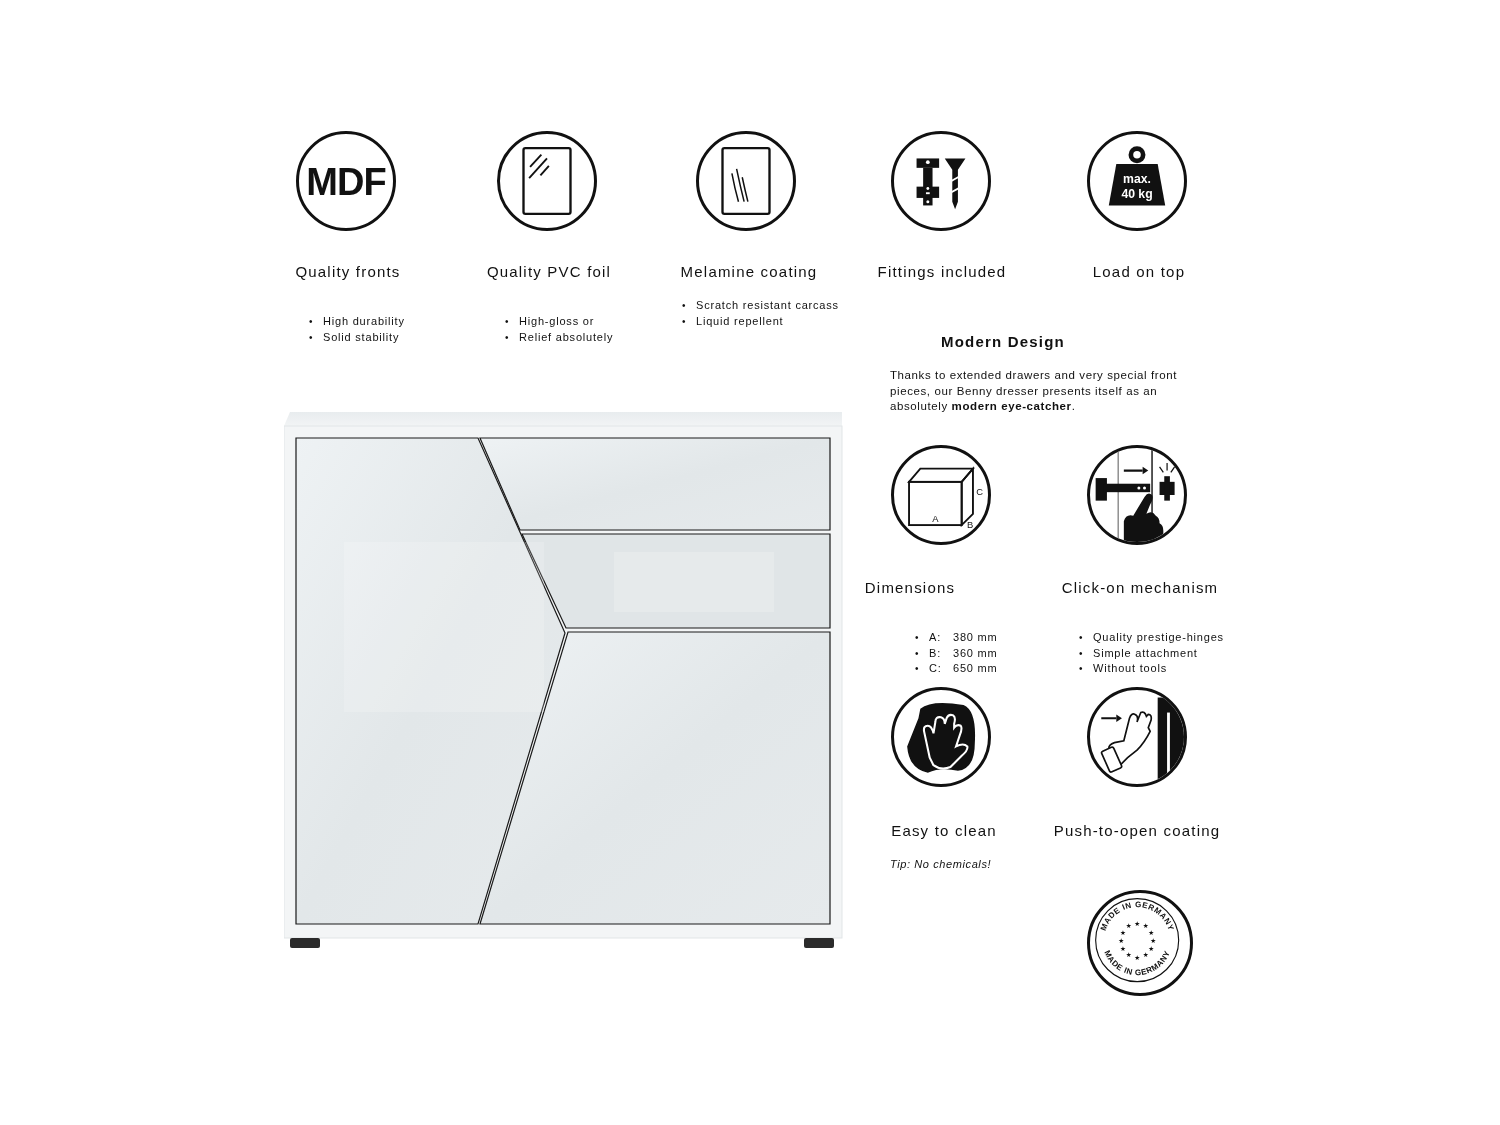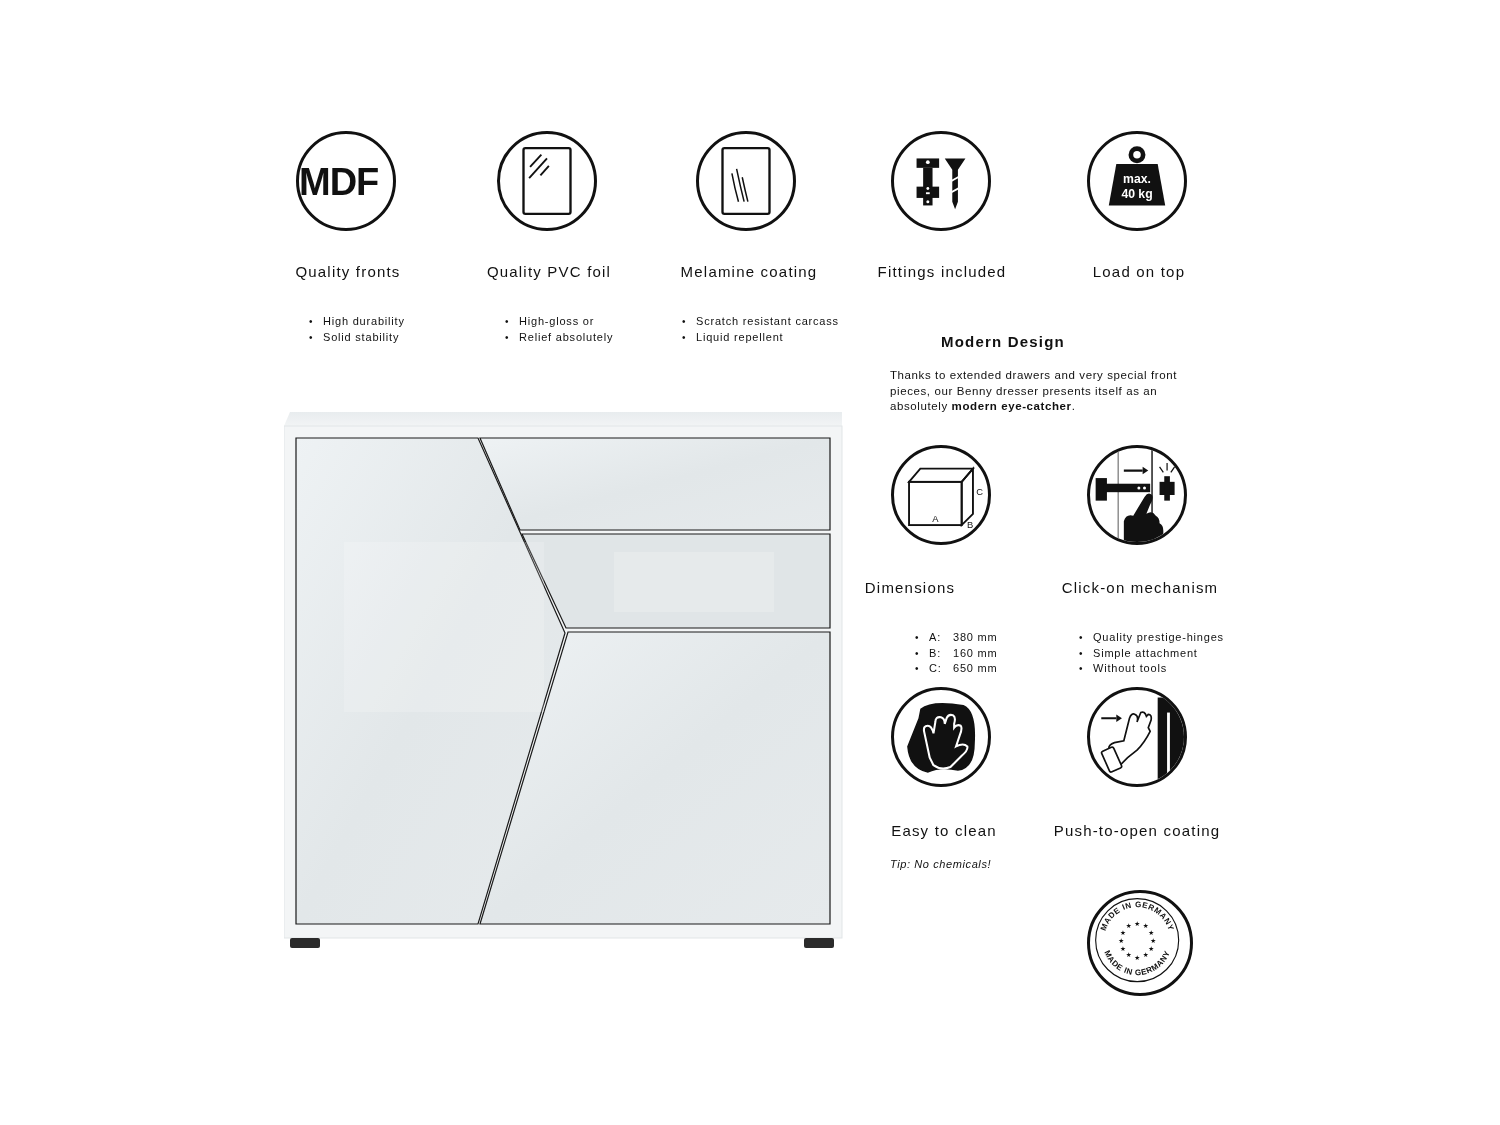--- a/index.html
+++ b/index.html
@@ -6,21 +6,21 @@
   body { width:1500px; height:1125px; position:relative; overflow:hidden;
          font-family:"Liberation Sans", "DejaVu Sans", sans-serif; color:#111; }
   .circle { position:absolute; width:100px; height:100px; border:3px solid #111;
             border-radius:50%; box-sizing:border-box; background:#fff; overflow:hidden; }
   .circle svg { position:absolute; left:0; top:0; width:100%; height:100%; }
   .feat-title { position:absolute; font-size:15px; letter-spacing:1.2px; text-align:center;
                 width:220px; white-space:nowrap; }
   .bullets { position:absolute; font-size:11px; letter-spacing:0.8px; line-height:15.5px;
              margin:16px; padding:0; list-style:none; white-space:nowrap; }
   .bullets li::before { content:"•"; display:inline-block; width:14px; font-size:10px; }
-  .mdf-text { position:absolute; left:0; right:0; top:27px; text-align:left;
+  .mdf-text { position:absolute; left:0; right:0; top:27px; text-align:center;
               font-size:38px; font-weight:bold; letter-spacing:-1px; }
   .section-title { position:absolute; font-size:15px; font-weight:bold; letter-spacing:1.2px; }
   .para { position:absolute; font-size:11.5px; letter-spacing:0.6px; line-height:15.5px; width:320px; }
   .para b { font-weight:bold; }
   .tip { position:absolute; font-size:11px; font-style:italic; letter-spacing:0.6px; }
   
   .dresser { position:absolute; left:284px; top:412px; width:560px; height:538px; }
 </style>
 </head>
 <body>
@@ -50,21 +50,21 @@
 
 <div class="circle" style="left:696px;top:131px;">
   <svg viewBox="0 0 100 100">
     <rect x="25" y="15" width="50" height="70" rx="2" fill="none" stroke="#111" stroke-width="2.5"></rect>
     <path d="M35 42 Q38 58 42 72" stroke="#111" stroke-width="1.6" fill="none"></path>
     <path d="M40 37 Q44 56 48 72" stroke="#111" stroke-width="1.6" fill="none"></path>
     <path d="M46 46 Q49 60 52 72" stroke="#111" stroke-width="1.6" fill="none"></path>
   </svg>
 </div>
 <div class="feat-title" style="left:639px;top:263px;">Melamine coating</div>
-<ul class="bullets" style="left:666px;top:298px;">
+<ul class="bullets" style="left:666px;top:282px;">
   <li>Scratch resistant carcass</li>
   <li>Liquid repellent</li>
 </ul>
 
 <div class="circle" style="left:891px;top:131px;">
   <svg viewBox="0 0 100 100">
 
     <rect x="24" y="26" width="24" height="10" fill="#111"></rect>
     <rect x="31" y="36" width="10" height="40" fill="#111"></rect>
     <rect x="24" y="56" width="24" height="12" fill="#111"></rect>
@@ -104,21 +104,21 @@
     <rect x="16" y="36" width="56" height="46" fill="none" stroke="#111" stroke-width="2"></rect>
     <polygon points="72,36 84,22 84,70 72,82" fill="none" stroke="#111" stroke-width="2"></polygon>
     <text x="44" y="79" text-anchor="middle" font-size="10" font-family="Liberation Sans, sans-serif" fill="#111">A</text>
     <text x="81" y="85" text-anchor="middle" font-size="10" font-family="Liberation Sans, sans-serif" fill="#111">B</text>
     <text x="91" y="50" text-anchor="middle" font-size="10" font-family="Liberation Sans, sans-serif" fill="#111">C</text>
   </svg>
 </div>
 <div class="feat-title" style="left:800px;top:579px;">Dimensions</div>
 <ul class="bullets" style="left:899px;top:614px;">
   <li><span style="display:inline-block;width:24px;">A:</span><span>380 mm</span></li>
-  <li><span style="display:inline-block;width:24px;">B:</span><span>160 mm</span></li>
+  <li><span style="display:inline-block;width:24px;">B:</span><span>360 mm</span></li>
   <li><span style="display:inline-block;width:24px;">C:</span><span>650 mm</span></li>
 </ul>
 
 <div class="circle" style="left:1087px;top:445px;">
   <svg viewBox="0 0 100 100">
     <line x1="30" y1="0" x2="30" y2="100" stroke="#888" stroke-width="1.5"></line>
     <line x1="66" y1="0" x2="66" y2="100" stroke="#111" stroke-width="1.5"></line>
 
     <rect x="6" y="32" width="12" height="24" fill="#111"></rect>
     <rect x="14" y="38" width="50" height="9" fill="#111"></rect>

